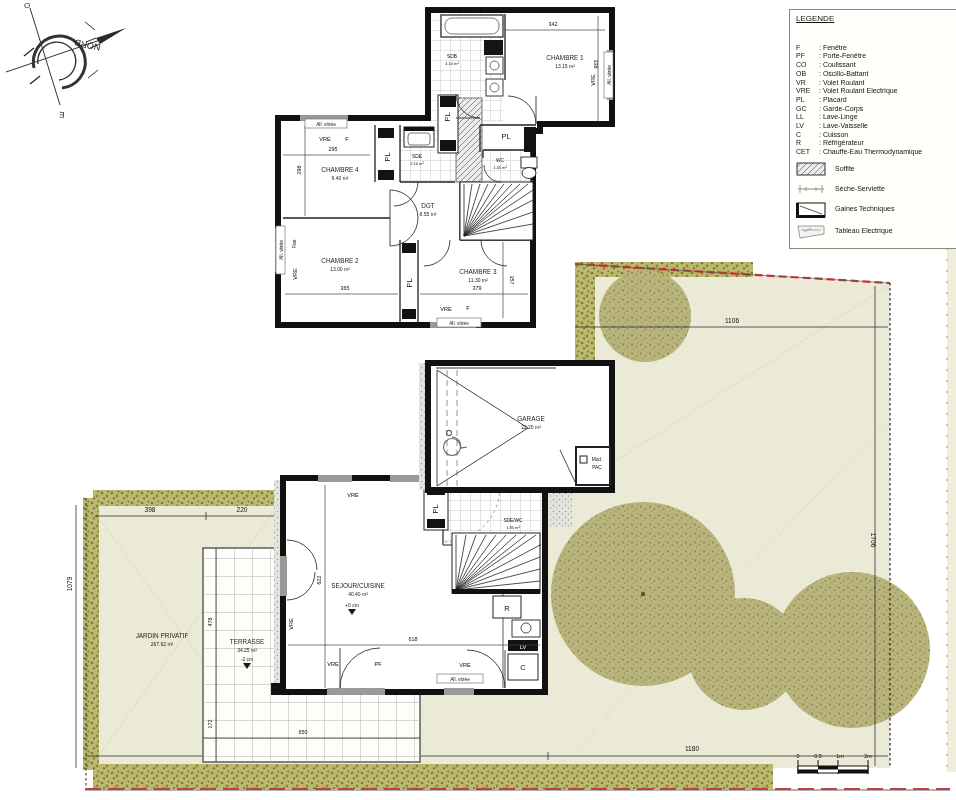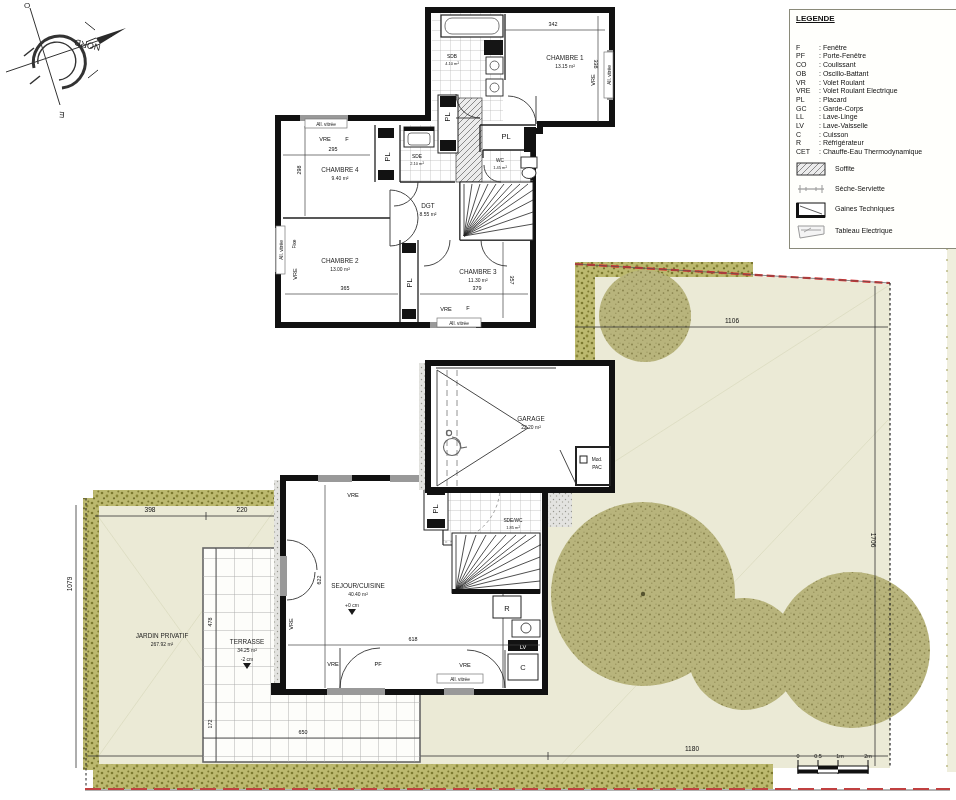--- a/index.html
+++ b/index.html
@@ -11,21 +11,21 @@
   .ra{font-size:5px;text-anchor:middle;fill:#222;}
   .dim{font-size:6.6px;text-anchor:middle;fill:#111;}
   .dimS{font-size:5.4px;text-anchor:middle;fill:#111;}
   .tag{font-size:4.8px;text-anchor:middle;fill:#111;}
   .tagB{font-size:7.5px;text-anchor:middle;fill:#111;}
   .tagM{font-size:5.6px;text-anchor:middle;fill:#111;}
   .wht{fill:#fff;}
   
   .legend{position:absolute;left:789px;top:9px;width:155px;border:1px solid #8a8a7a;
           background:#fffffc;padding:5px 6px 7px 6px;font-size:7px;line-height:8.7px;color:#111;}
-  .legend .ltitle{font-weight:bold;font-size:8px;text-decoration:underline;margin-bottom:20px;}
+  .legend .ltitle{font-weight:normal;font-size:8px;text-decoration:underline;margin-bottom:20px;}
   .lrow{display:flex;}
   .labbr{width:23px;flex:none;}
   .lsym{display:flex;align-items:center;gap:9px;margin-top:5px;min-height:15px;}
   .lsym svg{flex:none;}
 </style>
 </head>
 <body>
 
 <div class="canvas">
 

